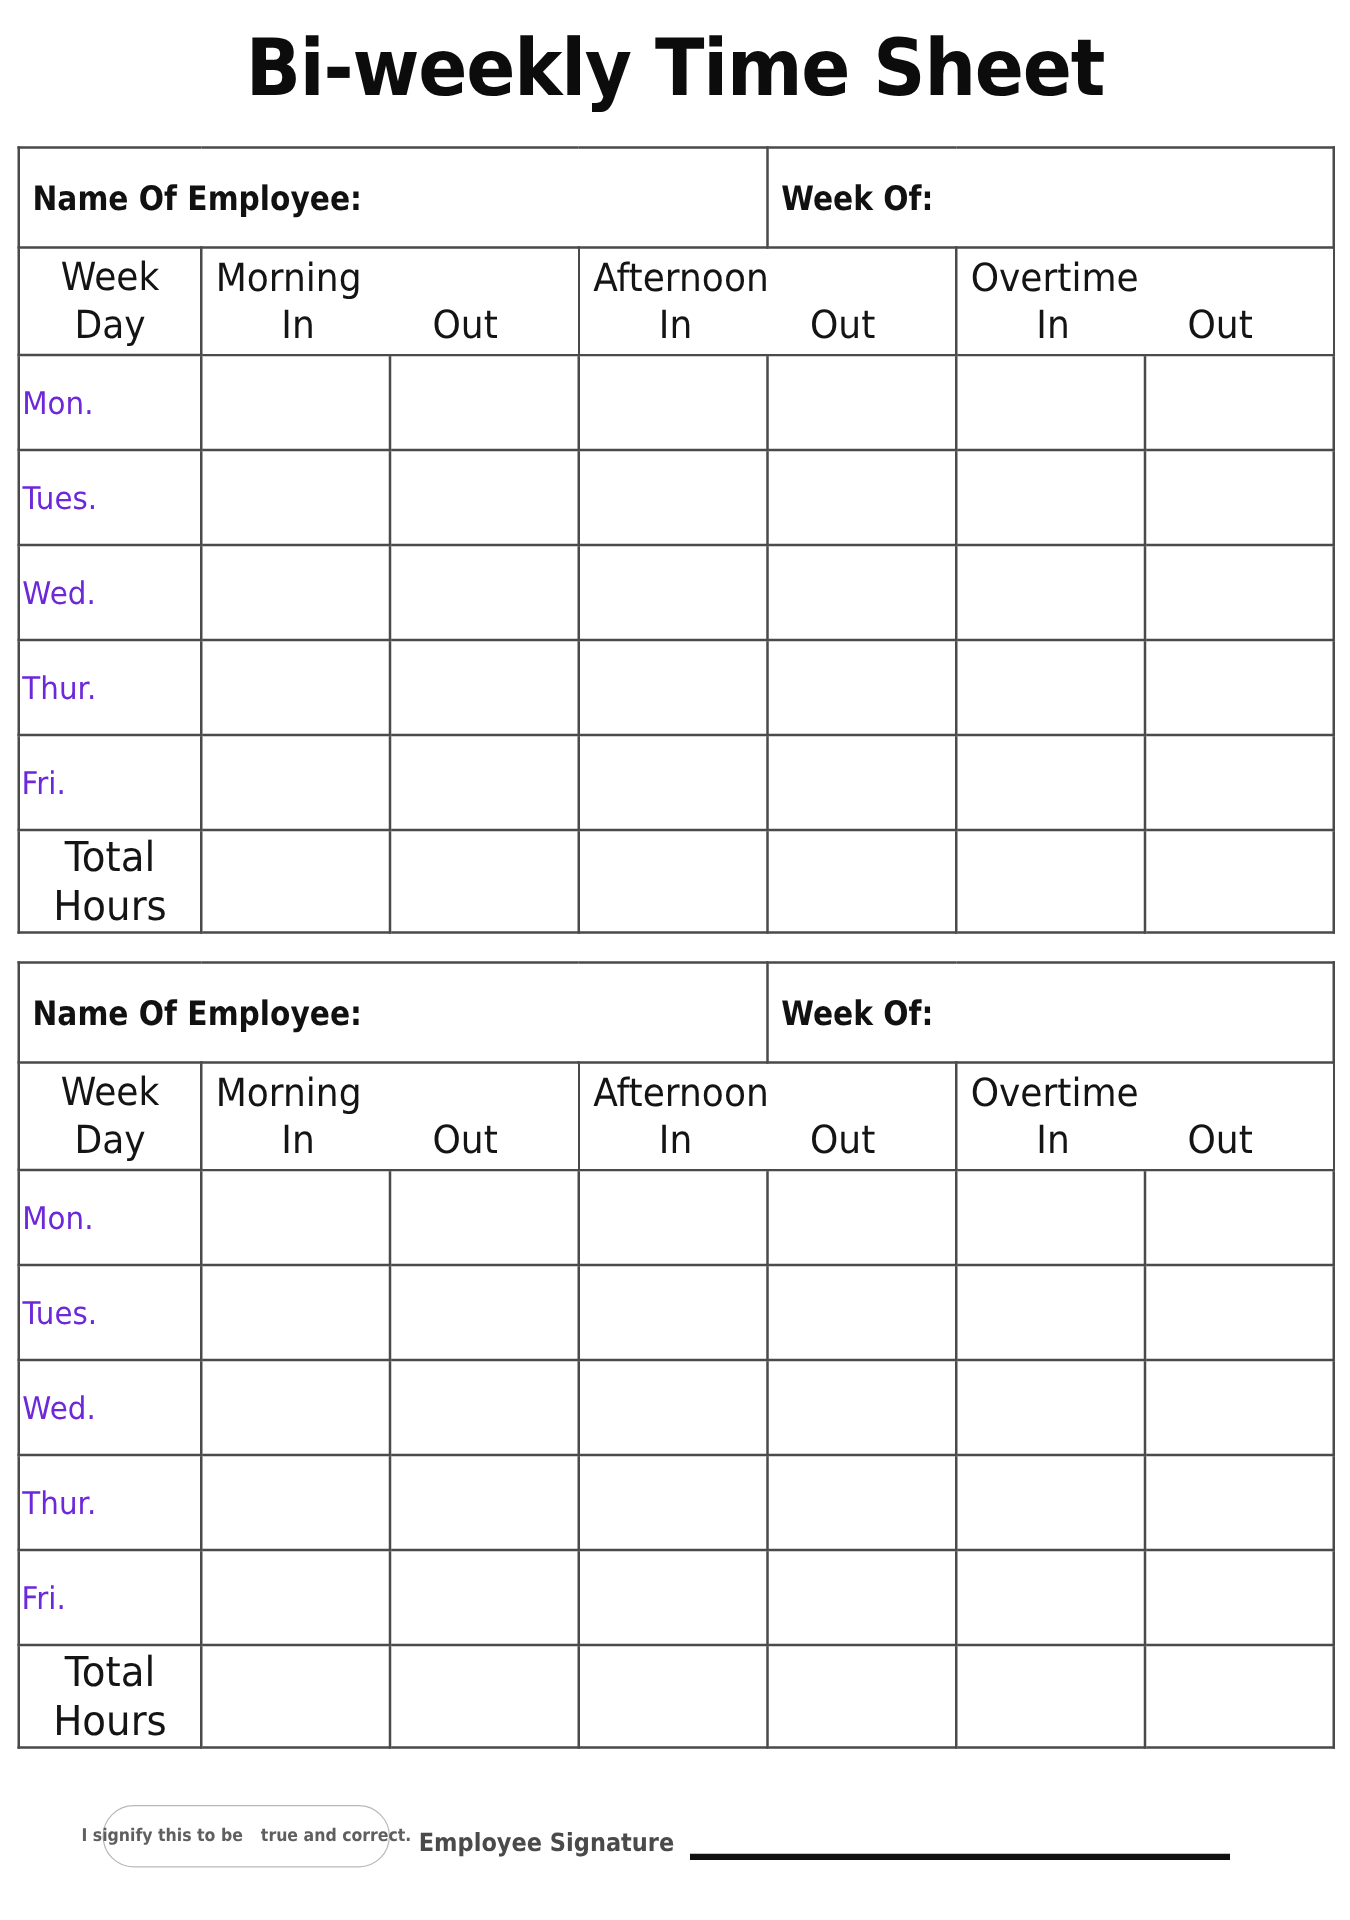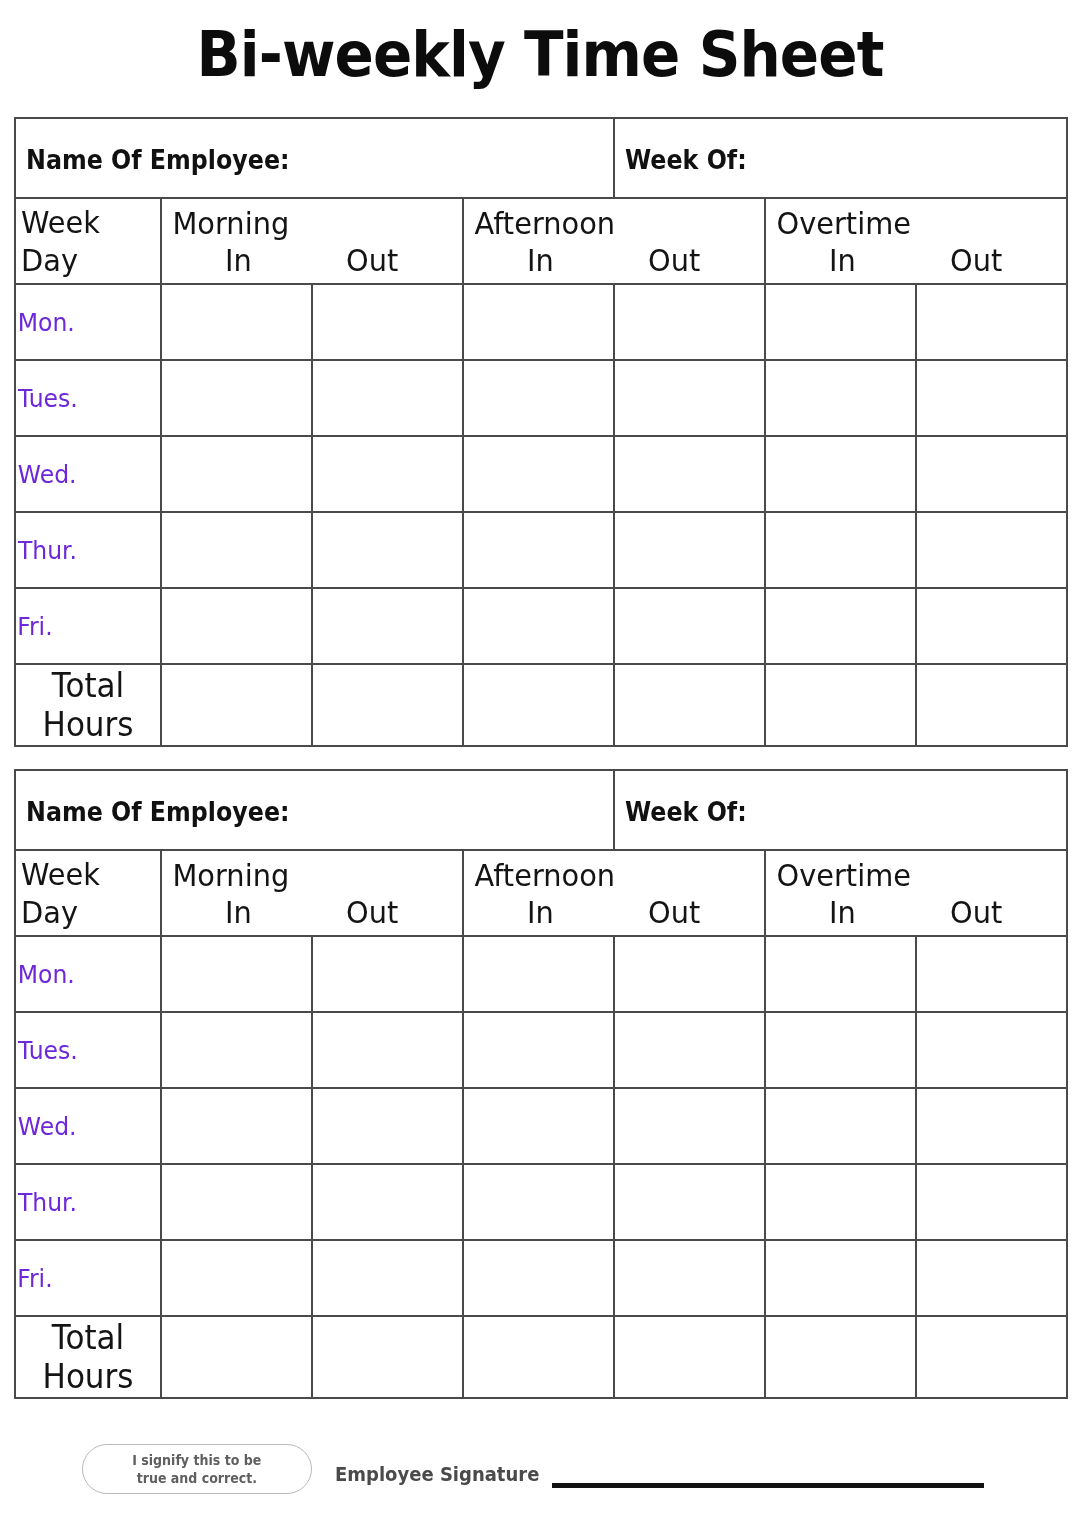--- a/index.html
+++ b/index.html
@@ -111,21 +111,21 @@
   }
   .grp-sub span {
     font-family: "DejaVu Sans", sans-serif;
     font-weight: normal;
     font-size: 31px;
     line-height: 36px;
     color: #141414;
     transform: scaleX(0.93);
   }
   .daycol-head {
-    text-align: left;
+    text-align: center;
     height: 84px;
   }
   .daycol-head .l1, .daycol-head .l2 {
     display: block;
     font-family: "DejaVu Sans", sans-serif;
     font-size: 31px;
     line-height: 38px;
     color: #141414;
     transform: scaleX(0.93);
   }
@@ -165,21 +165,21 @@
   }
   .pledge-pill {
     position: absolute;
     left: 82px;
     top: 6px;
     width: 228px;
     height: 48px;
     border: 1px solid #b9b9b9;
     border-radius: 26px;
     display: flex;
-    flex-direction: column;
+    flex-direction: row;
     align-items: center;
     justify-content: center;
     background: #ffffff;
   }
   .pledge-pill .pl {
     font-family: "DejaVu Sans", sans-serif;
     font-weight: bold;
     font-size: 14px;
     line-height: 18px;
     color: #5f5f5f;

